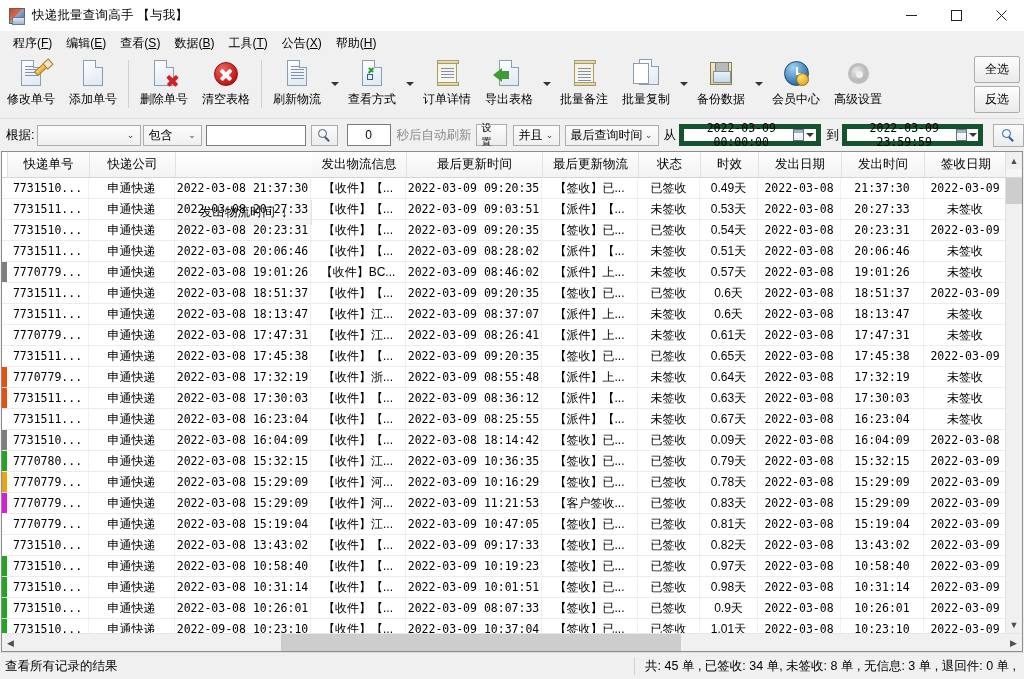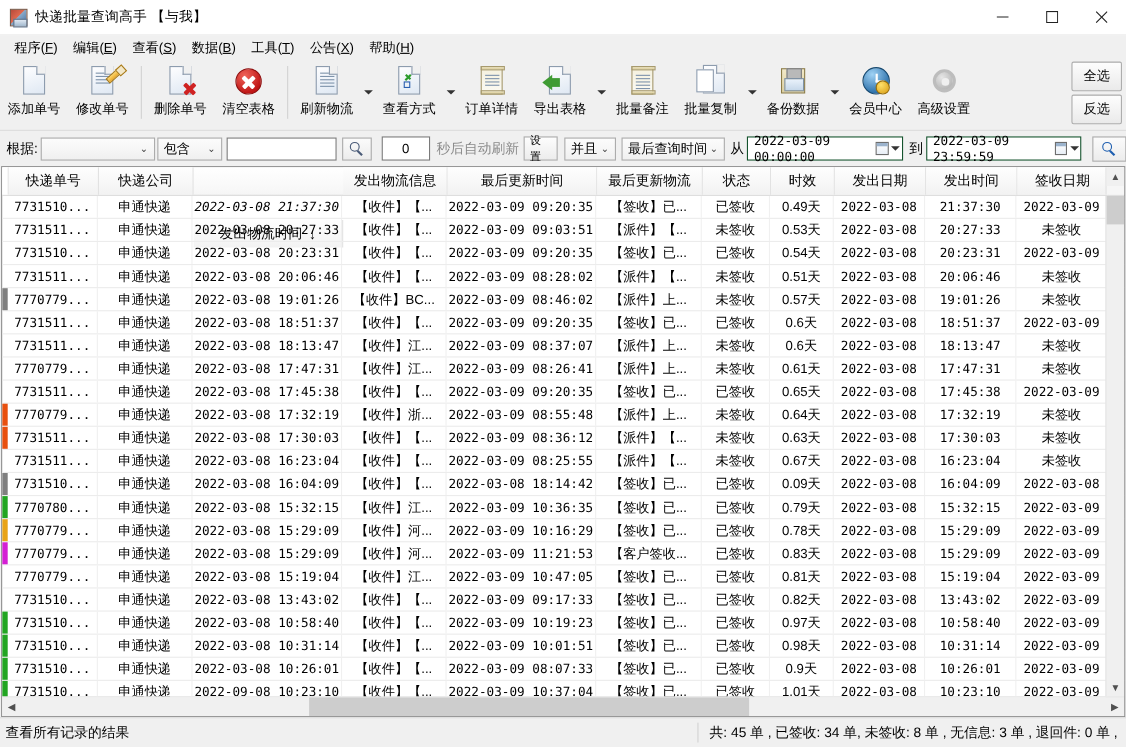--- a/index.html
+++ b/index.html
@@ -99,22 +99,22 @@
          display:flex;align-items:center;justify-content:center;}
   .sbtn{width:28px;height:21px;background:linear-gradient(180deg,#fbfbfb,#ececeC);border:1px solid #acacac;
         display:flex;align-items:center;justify-content:center;box-sizing:border-box;}
   .mag{width:13px;height:13px;position:relative;display:block;}
   .mag i{position:absolute;left:0;top:0;width:9px;height:9px;border:1.6px solid #4a5b78;border-radius:50%;box-sizing:border-box;}
   .mag b{position:absolute;left:7px;top:7px;width:6px;height:1.8px;background:#4a5b78;transform:rotate(45deg);transform-origin:left center;}
   .mag.blue i{border-color:#1f5fb0;} .mag.blue b{background:#1f5fb0;}
   .greytxt{color:#8a8a8a;font-size:12.5px;white-space:nowrap;}
   .pbtn{height:22px;background:linear-gradient(180deg,#fdfdfd,#ececec);border:1px solid #adadad;font-size:10px;
         display:flex;align-items:center;justify-content:center;padding:0 5px;box-sizing:border-box;}
-  .dtin{height:22px;background:#fff;border:1px solid #14532d;box-sizing:border-box;display:flex;align-items:center;
-        font-size:12px;padding-left:5px;font-family:"DejaVu Sans Mono","Liberation Mono",monospace;}
+  .dtin{height:22px;background:#fff;border:5px solid #14532d;box-sizing:border-box;display:flex;align-items:center;
+        font-size:12px;padding-left:5px;font-family:"DejaVu Sans Mono","Liberation Mono",monospace;text-align:center;}
   .dtin .dv{flex:1 1 auto;letter-spacing:0px;font-size:11.5px;}
   .cal{width:13px;height:12px;background:linear-gradient(180deg,#ffffff,#e8eef6);border:1px solid #6e6e6e;position:relative;box-sizing:border-box;margin-right:1px;}
   .cal:before{content:"";position:absolute;left:0;top:0;right:0;height:3px;background:#9bb3cd;}
   .dd{width:13px;height:20px;display:flex;align-items:center;justify-content:center;}
   .dd i{width:0;height:0;border-left:4px solid transparent;border-right:4px solid transparent;border-top:4px solid #333;}
 
   
   .tablewrap{flex:1 1 auto;background:#fff;border:1px solid #8d8d8d;margin:0 1px;display:flex;flex-direction:column;overflow:hidden;}
   .thead{display:flex;height:25px;background:linear-gradient(180deg,#ffffff,#f6f6f6);border-bottom:1px solid #d6d6d6;flex:0 0 auto;}
   .th{display:flex;align-items:center;justify-content:center;font-size:12.5px;color:#000;
@@ -178,41 +178,41 @@
     <div class="menu-item"><span>数据</span>(<u>B</u>)</div>
     <div class="menu-item"><span>工具</span>(<u>T</u>)</div>
     <div class="menu-item"><span>公告</span>(<u>X</u>)</div>
     <div class="menu-item"><span>帮助</span>(<u>H</u>)</div>
   </div>
 
   <div class="toolbar">
 
     <div class="tbar-btn">
       <div class="tbar-ico">
-          <div class="doc fold"></div>
-        </div>
-      <div class="tbar-lbl">添加单号</div>
-    </div>
-
-    <div class="tbar-btn">
-      <div class="tbar-ico">
         <div class="doc fold">
             <div class="lines">
               <span></span>
               <span></span>
               <span></span>
               <span></span>
             </div>
           </div>
         <div class="pencil">
             <i></i>
             <b></b>
           </div>
       </div>
       <div class="tbar-lbl">修改单号</div>
+    </div>
+
+    <div class="tbar-btn">
+      <div class="tbar-ico">
+          <div class="doc fold"></div>
+        </div>
+      <div class="tbar-lbl">添加单号</div>
     </div>
 
     <div class="tbar-sep"></div>
 
     <div class="tbar-btn">
       <div class="tbar-ico">
           <div class="doc fold"></div>
           <div class="redx"></div>
         </div>
       <div class="tbar-lbl">删除单号</div>
@@ -447,21 +447,21 @@
       <div class="vsb" style="background:#f6f6f6;">
         <div class="vsb-arr">▲</div>
       </div>
     </div>
     <div class="tbody" id="tbody" style="position: relative;">
         <div class="tr">
           <div class="flag" style="background: transparent;"></div>
           <div style="display: flex; flex: 1 1 auto; min-width: 0px;">
             <div class="td mono" style="width: 82px; flex: 0 0 82px;">7731510...</div>
             <div class="td" style="width: 86px; flex: 0 0 86px;">申通快递</div>
-            <div class="td mono" style="width: 136px; flex: 0 0 136px; font-style: italic;">2022-03-08 21:37:30</div>
+            <div class="td mono" style="width: 136px; flex: 0 0 136px;">2022-03-08 21:37:30</div>
             <div class="td" style="width: 95px; flex: 0 0 95px;">【收件】【...</div>
             <div class="td mono" style="width: 136px; flex: 0 0 136px;">2022-03-09 09:20:35</div>
             <div class="td" style="width: 96px; flex: 0 0 96px;">【签收】已...</div>
             <div class="td" style="width: 62px; flex: 0 0 62px;">已签收</div>
             <div class="td" style="width: 58px; flex: 0 0 58px;">0.49天</div>
             <div class="td mono" style="width: 83px; flex: 0 0 83px;">2022-03-08</div>
             <div class="td mono" style="width: 83px; flex: 0 0 83px;">21:37:30</div>
             <div class="td mono" style="width: 83px; flex: 0 0 83px;">2022-03-09</div>
           </div>
           <div class="vsb" style="background: transparent; border-left: none;"></div>

